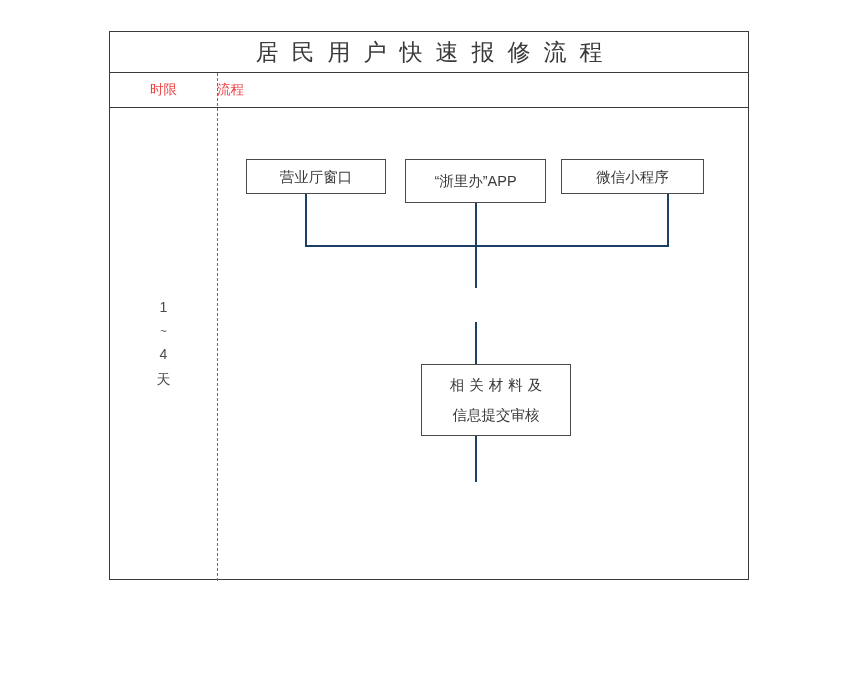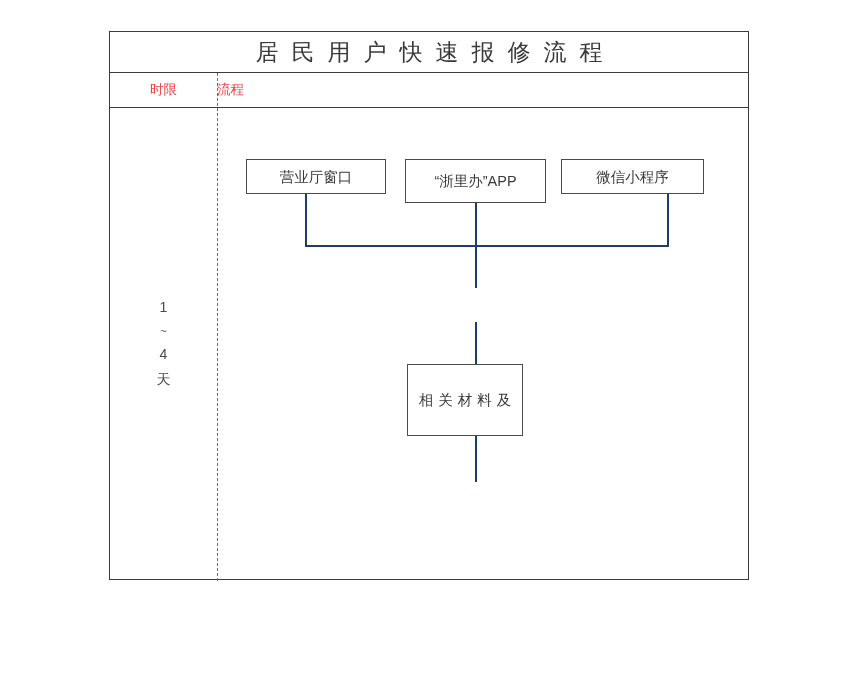--- a/index.html
+++ b/index.html
@@ -153,21 +153,21 @@
   }
   .node-text.spaced {
     letter-spacing: 5px;
     text-indent: 5px;
   }
 
   #node-window   { left: 29px;  top: 51px;  width: 140px; height: 35px; }
   #node-app      { left: 188px; top: 51px;  width: 141px; height: 44px; }
   #node-miniapp  { left: 344px; top: 51px;  width: 143px; height: 35px; }
   #node-accept   { left: 188px; top: 180px; width: 141px; height: 34px; }
-  #node-review   { left: 190px; top: 256px; width: 116px; height: 72px; }
+  #node-review   { left: 204px; top: 256px; width: 150px; height: 72px; }
   #node-handle   { left: 188px; top: 374px; width: 141px; height: 35px; }
 
   
   .conn {
     position: absolute;
     background: #1d3f66;
     z-index: 1;
   }
   .conn.v { width: 1.6px; }
   .conn.h { height: 1.6px; }
@@ -228,18 +228,19 @@
         <span class="node-text">“浙里办”APP</span>
       </div>
 
       <div class="node" id="node-miniapp">
         <span class="node-text">微信小程序</span>
       </div>
 
 
       <div class="node" id="node-review">
         <span class="node-text spaced">相关材料及</span>
+        <span class="node-text">信息提交审核</span>
       </div>
 
 
     </div>
   </div>
 </div>
 
 </body></html>

